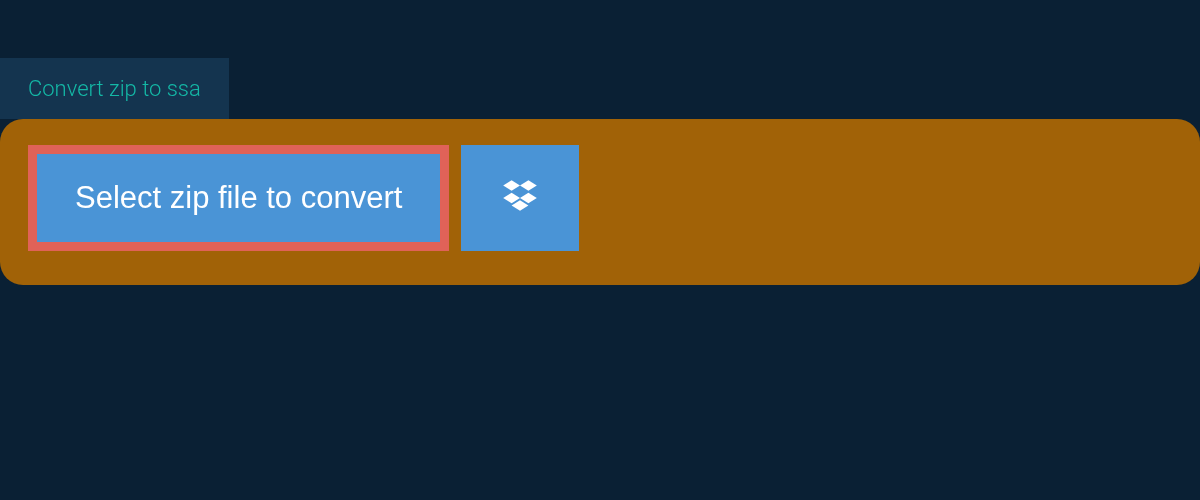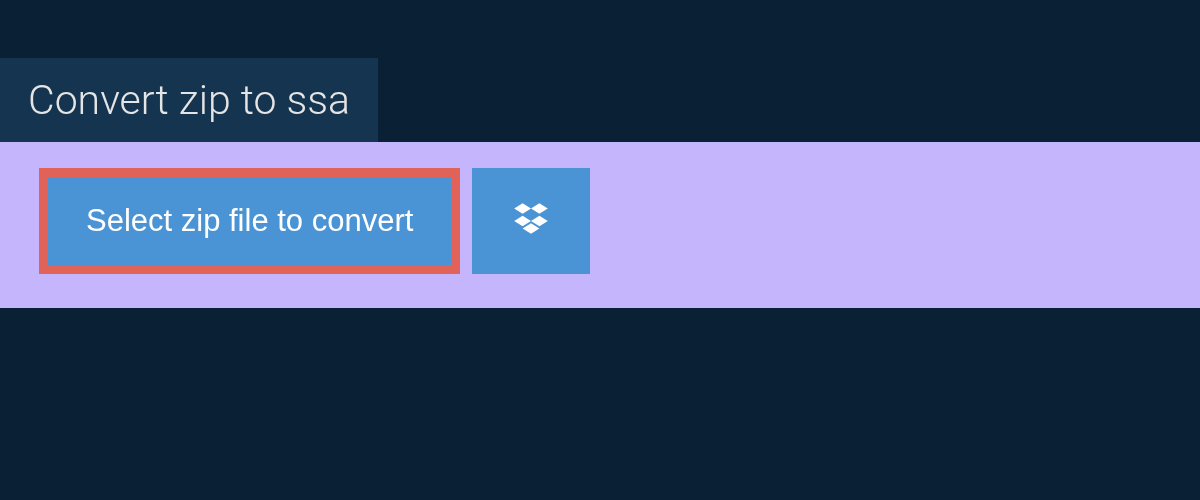--- a/index.html
+++ b/index.html
@@ -15,28 +15,29 @@
       overflow: hidden;
     }
     .tab-container {
       background: #14344f;
       padding: 18px 28px;
       display: inline-block;
       margin-top: 58px;
       margin-left: 0;
     }
     .tab-label {
-      color: #e5e5e5;
-      font-size: 41px;
+      color: #14b8a6;
+      font-size: 22px;
       font-weight: 300;
     }
     .panel {
-      background: #c4b5fd;
-      padding: 26px 32px 34px 39px;
+      background: #a16207;
+      padding: 26px 32px 34px 28px;
       width: 100%;
+      border-radius: 23px;
     }
     .button-row {
       display: flex;
       gap: 12px;
       align-items: stretch;
     }
     .select-button {
       background: #4a94d6;
       border: 9px solid #e06258;
       color: #ffffff;

